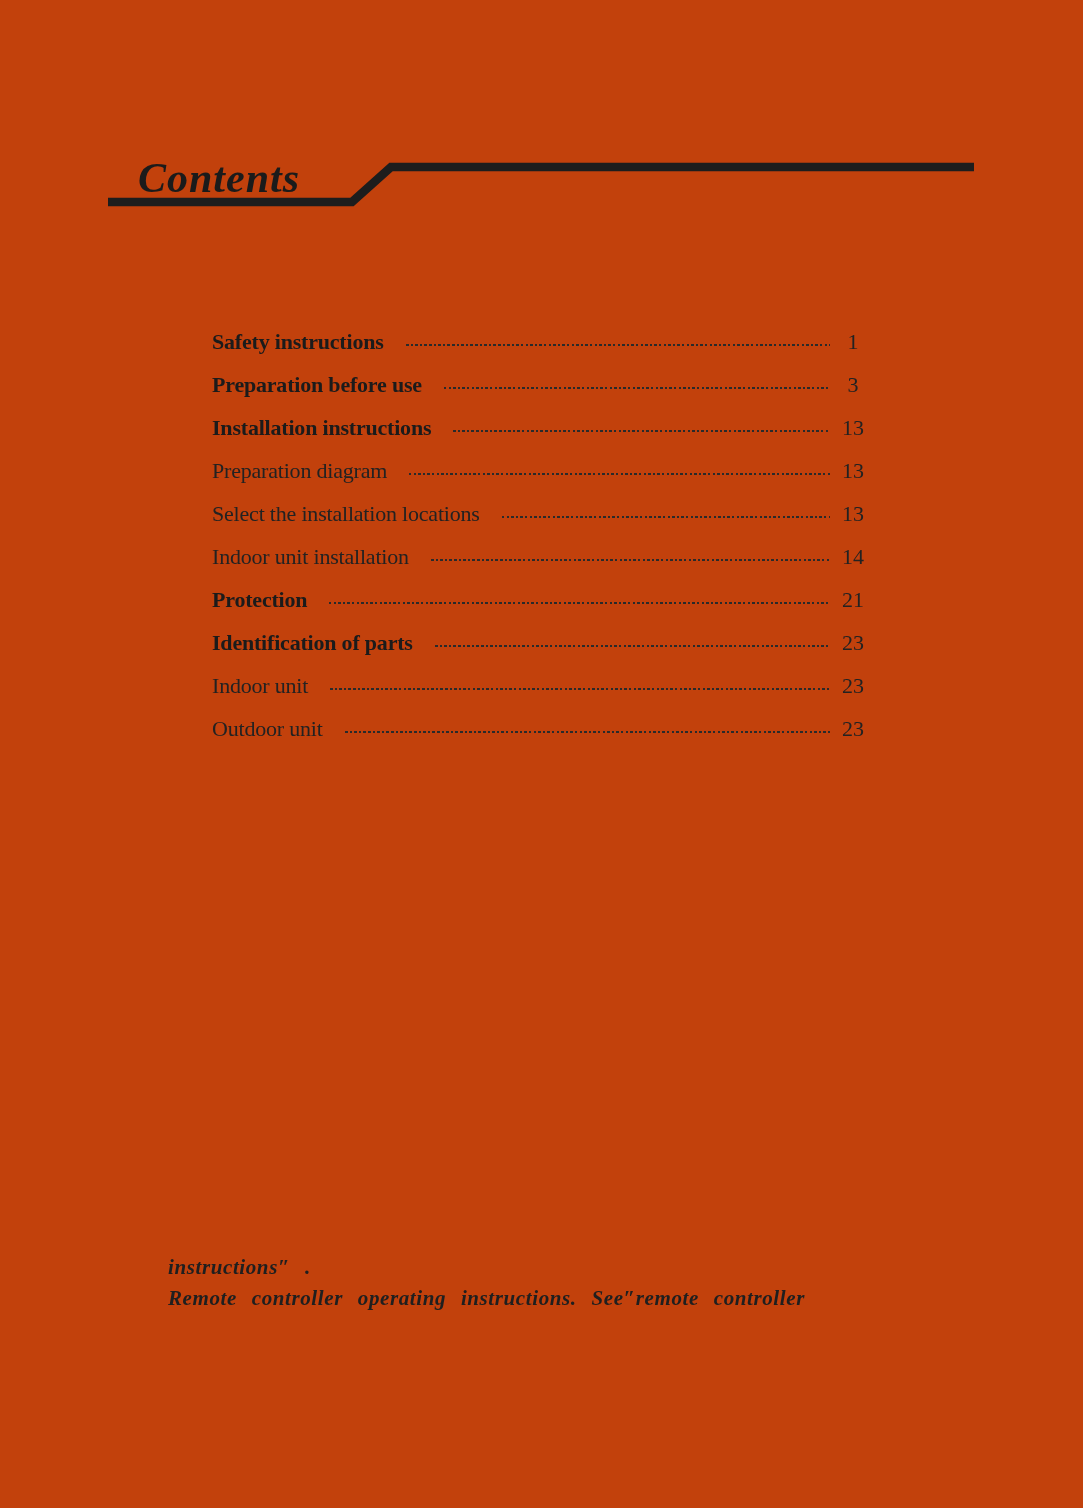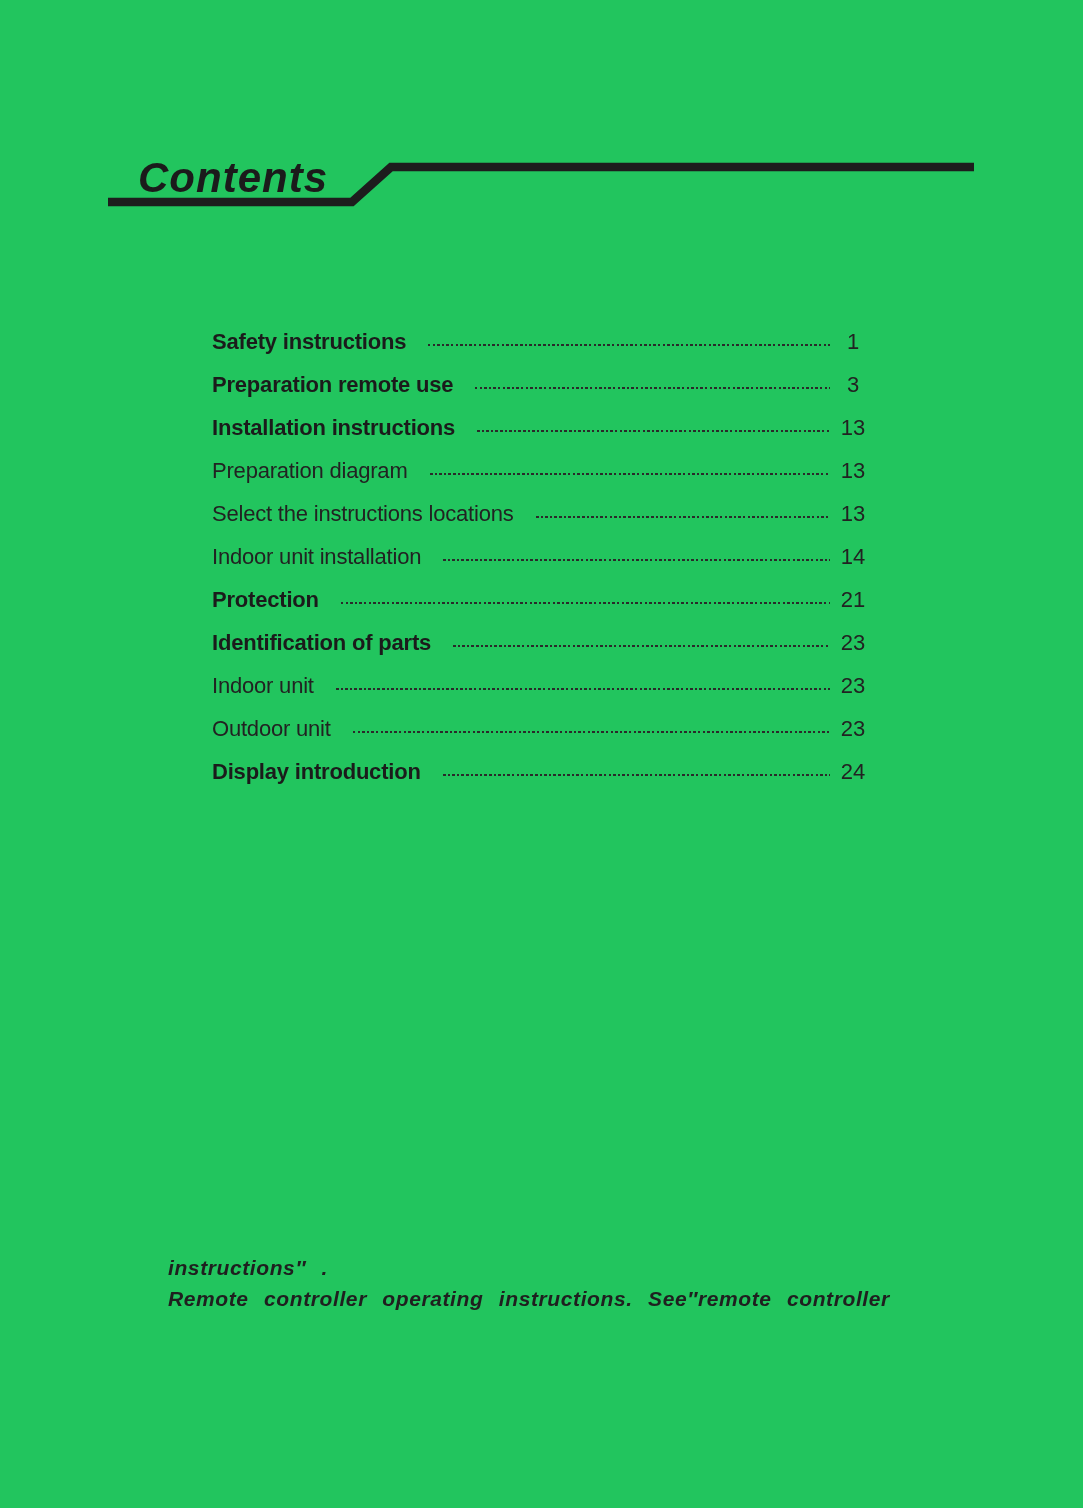--- a/index.html
+++ b/index.html
@@ -1,22 +1,22 @@
 <!DOCTYPE html>
 <html><head>
 <meta charset="utf-8">
 <style>
   html, body { margin: 0; padding: 0; background: #ffffff; }
   .page {
     position: relative;
     width: 1083px;
     height: 1508px;
-    background: #22c55e;
+    background: #c2410c;
     color: #1d1d1d;
-    font-family: Liberation Sans, sans-serif;
+    font-family: Liberation Serif, serif;
     overflow: hidden;
   }
   .header-rule {
     position: absolute;
     left: 0; top: 0;
     width: 1083px; height: 230px;
   }
   .page-title {
     position: absolute;
     left: 138px;
@@ -89,40 +89,40 @@
   <h1 class="page-title">Contents</h1>
 
   <div class="toc">
     <div class="toc-row section">
       <span class="toc-label">Safety instructions</span>
       <span class="toc-leader"></span>
       <span class="toc-page">1</span>
     </div>
 
     <div class="toc-row section">
-      <span class="toc-label">Preparation remote use</span>
+      <span class="toc-label">Preparation before use</span>
       <span class="toc-leader"></span>
       <span class="toc-page">3</span>
     </div>
 
 
     <div class="toc-row section">
       <span class="toc-label">Installation instructions</span>
       <span class="toc-leader"></span>
       <span class="toc-page">13</span>
     </div>
 
     <div class="toc-row">
       <span class="toc-label">Preparation diagram</span>
       <span class="toc-leader"></span>
       <span class="toc-page">13</span>
     </div>
 
     <div class="toc-row">
-      <span class="toc-label">Select the instructions locations</span>
+      <span class="toc-label">Select the installation locations</span>
       <span class="toc-leader"></span>
       <span class="toc-page">13</span>
     </div>
 
     <div class="toc-row">
       <span class="toc-label">Indoor unit installation</span>
       <span class="toc-leader"></span>
       <span class="toc-page">14</span>
     </div>
 
@@ -145,25 +145,20 @@
       <span class="toc-leader"></span>
       <span class="toc-page">23</span>
     </div>
 
     <div class="toc-row">
       <span class="toc-label">Outdoor unit</span>
       <span class="toc-leader"></span>
       <span class="toc-page">23</span>
     </div>
 
-    <div class="toc-row section">
-      <span class="toc-label">Display introduction</span>
-      <span class="toc-leader"></span>
-      <span class="toc-page">24</span>
-    </div>
   </div>
 
   <div class="footer-note">
     <div>instructions″ .</div>
     <div>Remote controller operating instructions. See″remote controller</div>
   </div>
 
 </div>
 
 </body></html>

